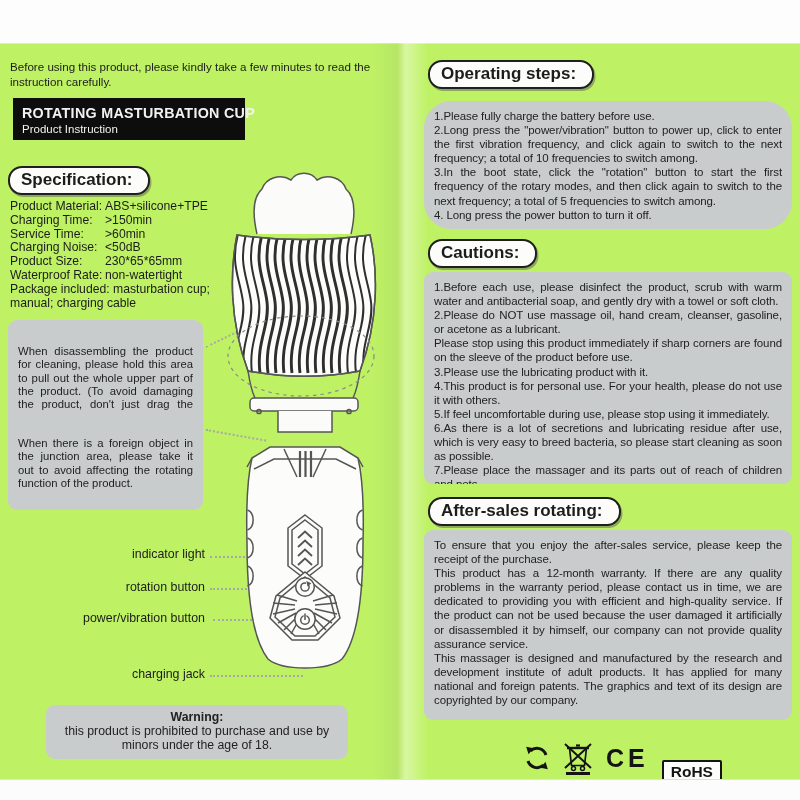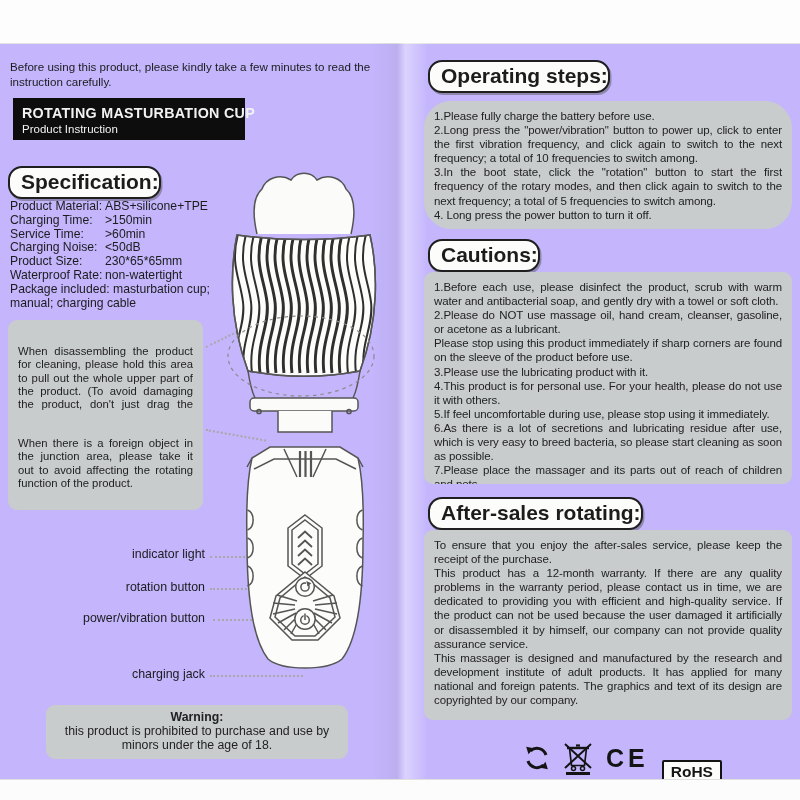--- a/index.html
+++ b/index.html
@@ -1,29 +1,29 @@
 <!DOCTYPE html>
 <html><head>
 <meta charset="utf-8">
 <style>
   html,body{margin:0;padding:0;background:#fff;}
   #stage{position:relative;width:800px;height:800px;overflow:hidden;
-         font-family:"Liberation Sans","DejaVu Sans",sans-serif;color:#1c1c1c;background:#c4b5fd;}
+         font-family:"Liberation Sans","DejaVu Sans",sans-serif;color:#1c1c1c;background:#bef264;}
   .scan-strip-top{position:absolute;left:0;top:0;width:800px;height:43px;background:#fdfdfd;border-bottom:1px solid #e3e3e2;}
   .scan-strip-bottom{position:absolute;left:0;top:779px;width:800px;height:21px;background:#fcfcfc;border-top:1px solid #e0e0df;}
   .page-seam{position:absolute;left:372px;top:43px;width:56px;height:736px;
              background:linear-gradient(90deg,rgba(0,0,0,0) 0%,rgba(120,120,120,0.10) 45%,rgba(255,255,255,0.4) 60%,rgba(0,0,0,0) 100%);}
   .abs{position:absolute;}
   
   .intro{left:10px;top:59px;width:378px;font-size:11.6px;line-height:15px;}
   .title-box{left:13px;top:98px;width:214px;height:30px;background:#0d0d0d;color:#f2f2f2;padding:7px 9px 5px 9px;}
   .title-box .t{font-size:14.3px;font-weight:bold;letter-spacing:.3px;white-space:nowrap;}
   .title-box .s{font-size:11.5px;margin-top:2px;}
-  .pill{display:inline-block;border:2px solid #1f1f1f;border-radius:14px;padding:2px 0 3px 11px;
-        font-weight:bold;font-size:21px;background:#fcfcfb;box-shadow:1.5px 2px 0 rgba(80,80,80,.45);white-space:nowrap;}
+  .pill{display:inline-block;border:2px solid #1f1f1f;border-radius:14px;padding:2px 16px 3px 11px;
+        font-weight:bold;font-size:17px;background:#fcfcfb;box-shadow:1.5px 2px 0 rgba(80,80,80,.45);white-space:nowrap;}
   .spec-pill{left:8px;top:166px;}
   .spec-list{left:10px;top:200px;width:238px;font-size:12.2px;line-height:13.8px;}
   .spec-row{display:flex;}
   .spec-row .lbl{width:95px;flex:0 0 95px;}
   .spec-wrap{width:238px;}
   .graybox{background:#c9cccd;border-radius:9px;color:#222;}
   .note{left:8px;width:175px;padding:25px 10px;font-size:11.3px;line-height:13.3px;text-align:justify;}
   .note1{top:320px;height:60px;}
   .note2{top:412px;height:48px;}
   .dlabel{width:196px;left:9px;text-align:right;font-size:12.4px;}

